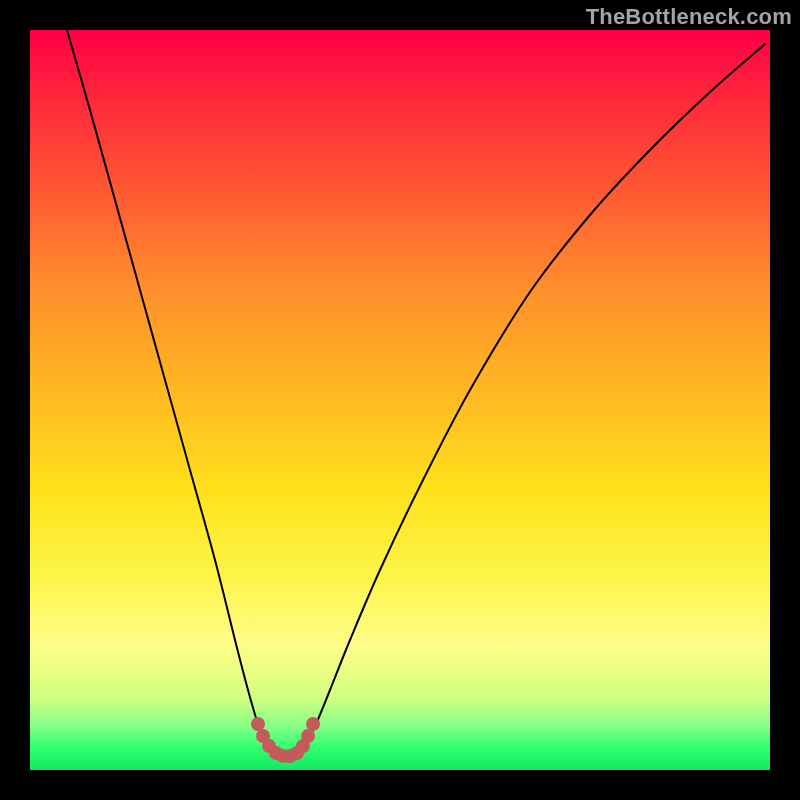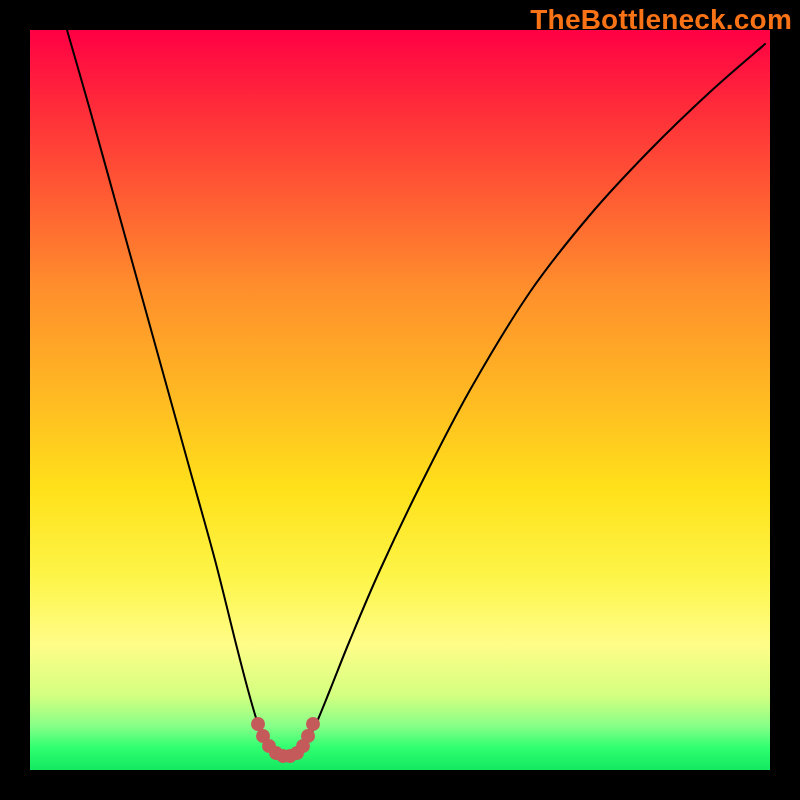--- a/index.html
+++ b/index.html
@@ -37,22 +37,22 @@
       #d3ff80 90%,
       #88ff88 94%,
       #2fff70 97%,
       #13e860 100%
     );
   }
   .watermark {
     position: absolute;
     top: 4px;
     right: 8px;
-    color: #f97316;
-    font-size: 28px;
+    color: #a3a3a3;
+    font-size: 22px;
     font-weight: 600;
     letter-spacing: 0.2px;
     z-index: 10;
   }
   svg.curve {
     position: absolute;
     left: 0;
     top: 0;
     width: 740px;
     height: 740px;

